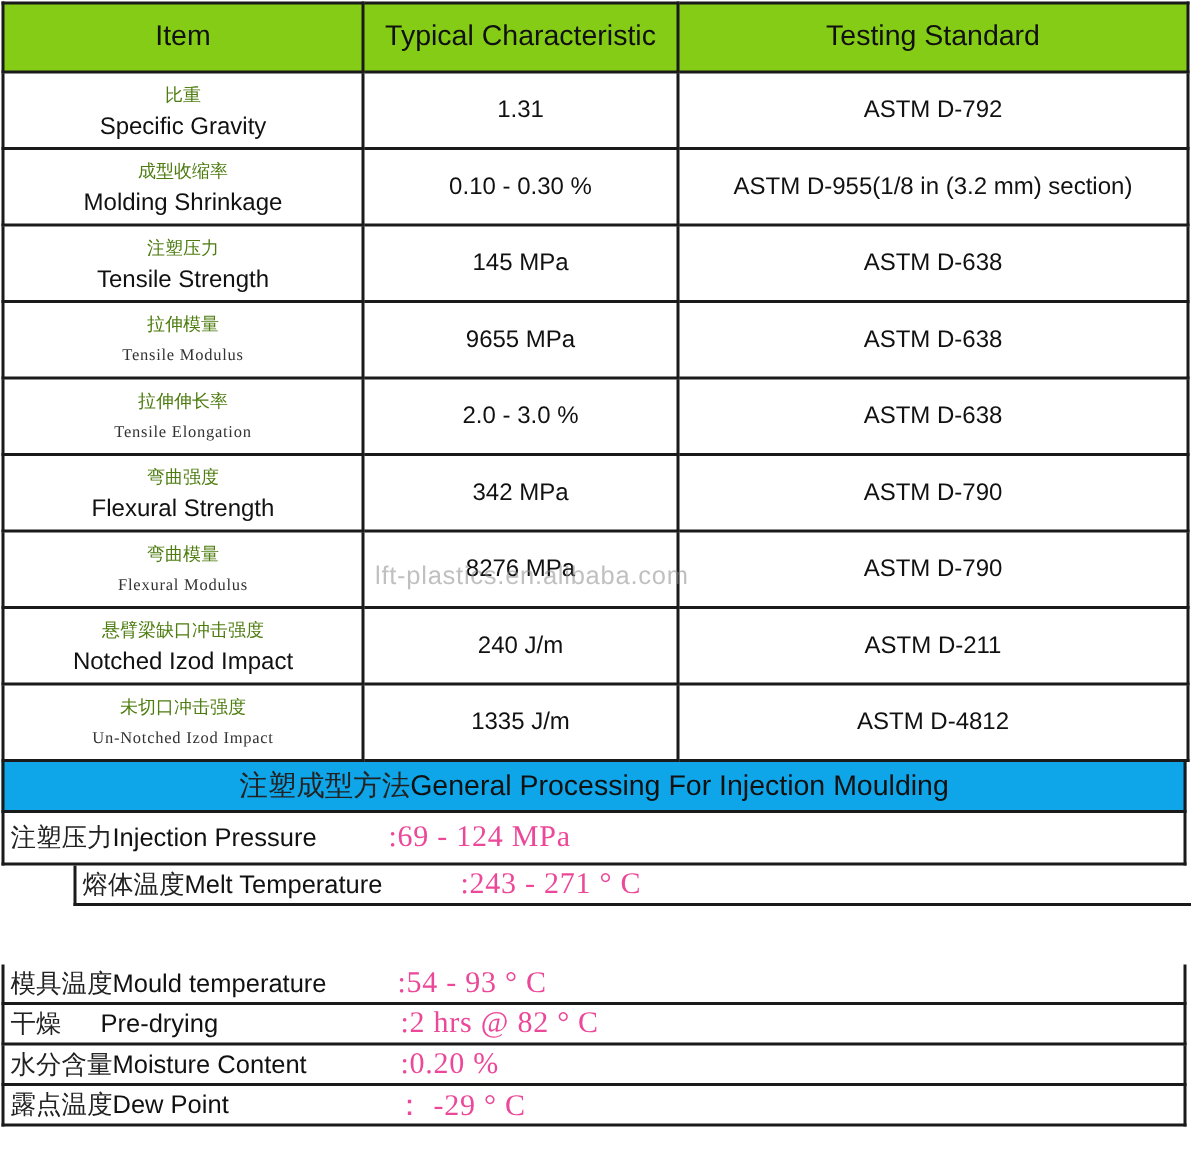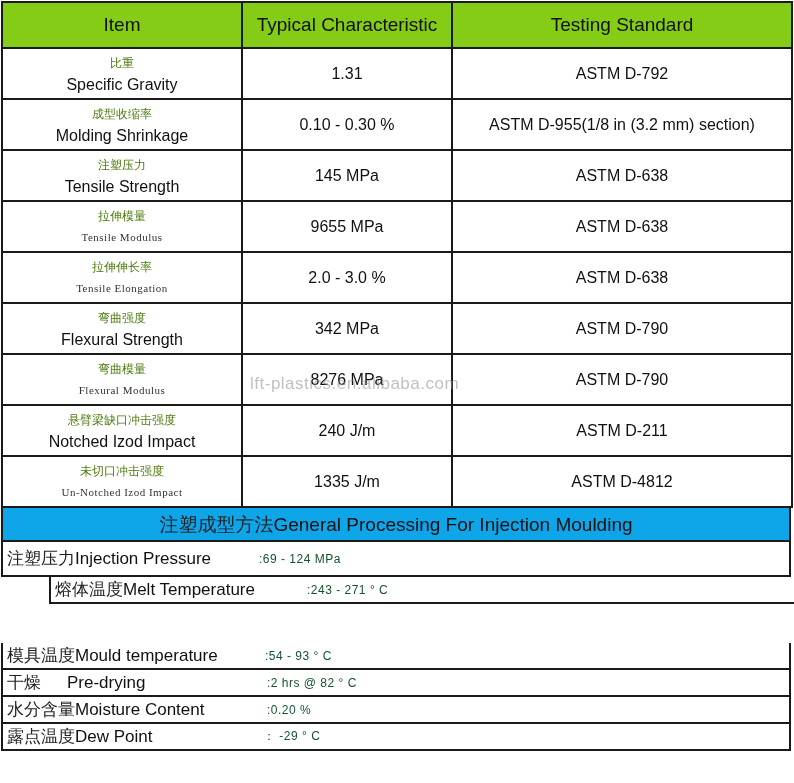--- a/index.html
+++ b/index.html
@@ -13,21 +13,21 @@
   .zh { display: block; font-family: "DejaVu Serif", serif; font-size: 12px; color: #4d7c0f; }
   .en { display: block; }
   .en.mono { font-family: Liberation Serif, serif; font-size: 11px; letter-spacing: 0.5px; color: #333; }
   .section-head { background: #0ea5e9; font-size: 19px; height: 32px; border: 2px solid #1a1a1a; border-top: none;
                   text-align: center; line-height: 32px; width: 786px; }
   .section-head .zh-inline { font-family: "DejaVu Serif", serif; color: #222; }
   .proc-row { position: relative; border: 2px solid #1a1a1a; border-top: none; width: 786px; font-size: 17px; }
   .proc-row .label { position: absolute; left: 4px; top: 0; bottom: 0; display: flex; align-items: center; }
   .proc-row .label .zh-inline { font-family: "DejaVu Serif", serif; color: #222; }
   .proc-row .value { position: absolute; top: 0; bottom: 0; display: flex; align-items: center;
-                     font-family: Liberation Sans, sans-serif; font-size: 12px; color: #14532d; letter-spacing: 0.5px; }
+                     font-family: Liberation Serif, serif; font-size: 20px; color: #ec4899; letter-spacing: 0.5px; }
   .watermark { position: absolute; left: 250px; top: 374px; font-size: 17px; color: rgba(140,140,140,0.55);
                pointer-events: none; white-space: nowrap; letter-spacing: 0.5px; }
 </style>
 </head>
 <body>
 
 <div class="sheet">
   <table class="spec">
     <colgroup>
       <col style="width:240px">

